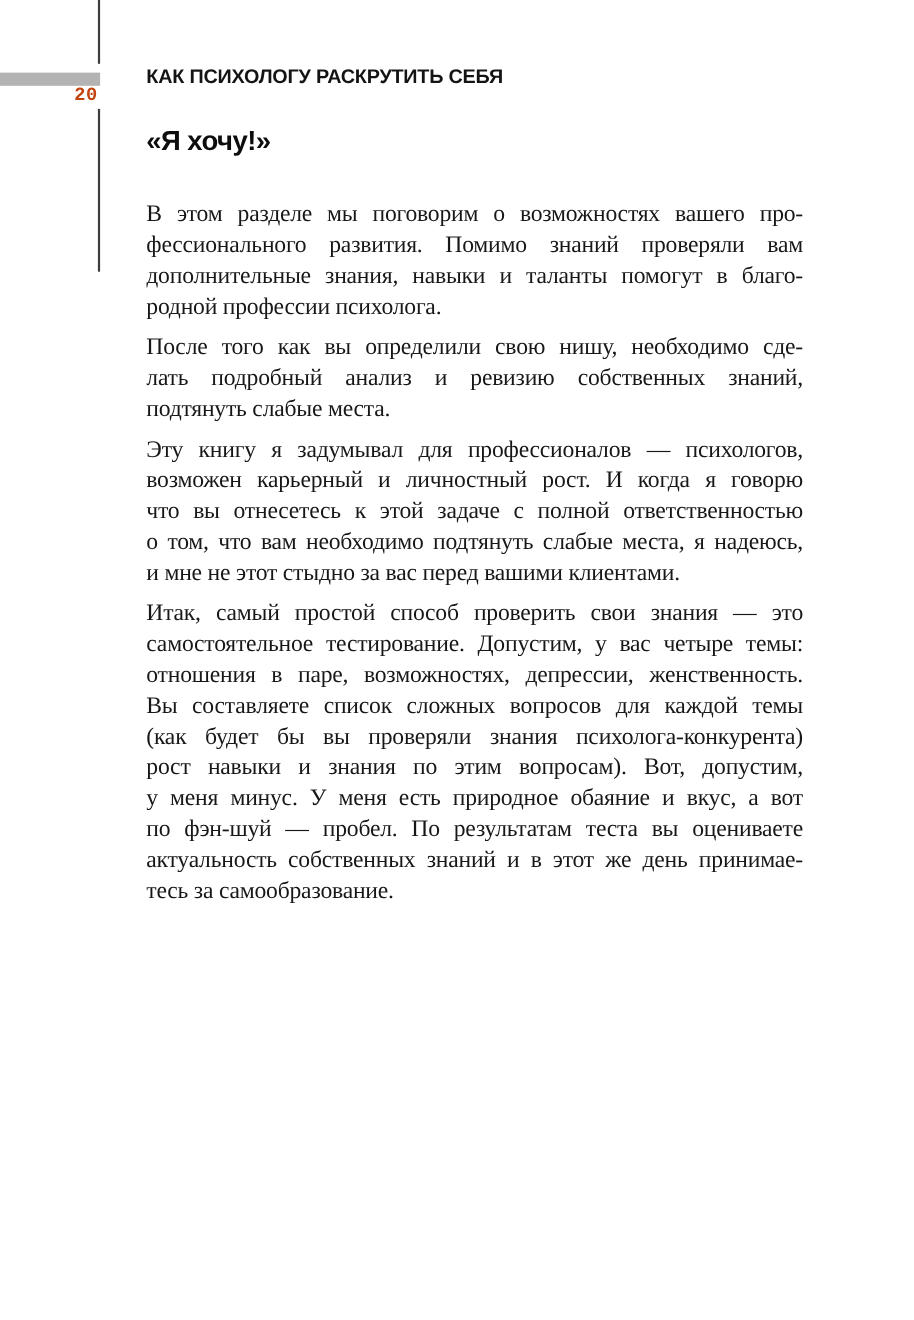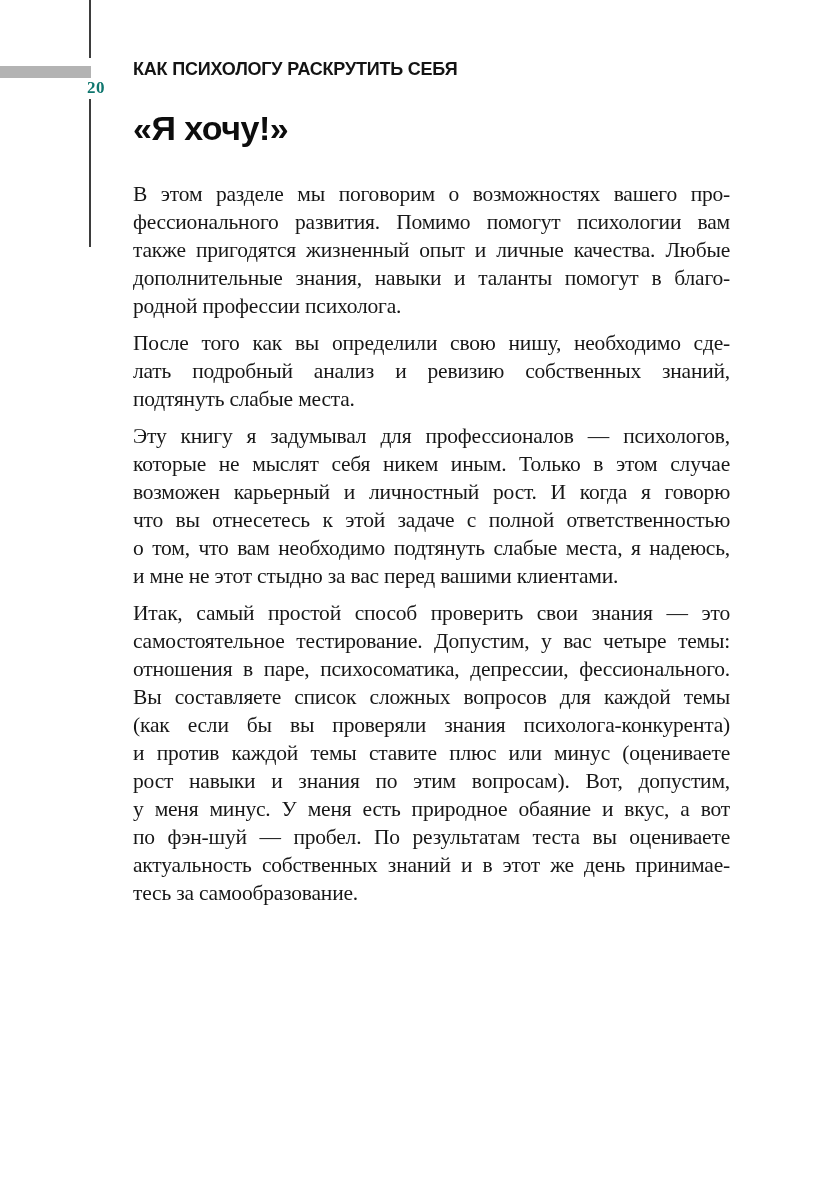--- a/index.html
+++ b/index.html
@@ -20,47 +20,47 @@
   .rule-top { top: 0; height: 58px; }
   .rule-bottom { top: 99px; height: 148px; }
   .accent-bar {
     position: absolute;
     left: 0; top: 66px;
     width: 91px; height: 12px;
     background: #b3b3b3;
   }
   .page-number {
     position: absolute;
-    left: 16px; top: 78px;
+    left: 0; top: 78px;
     width: 89px;
     text-align: right;
-    font-family: Liberation Serif, serif;
+    font-family: Liberation Mono, monospace;
     font-weight: bold;
     font-size: 17px;
     line-height: 20px;
     letter-spacing: 0.5px;
-    color: #0f766e;
+    color: #c2410c;
   }
   .running-header {
     position: absolute;
     left: 133px; top: 59px;
     font-family: "Liberation Sans", sans-serif;
     font-weight: bold;
     font-size: 18px;
     line-height: 20px;
     letter-spacing: -0.2px;
     color: #141414;
   }
   .chapter-heading {
     position: absolute;
     left: 133px; top: 106px;
     margin: 0;
     font-family: "Liberation Sans", sans-serif;
     font-weight: bold;
-    font-size: 34px;
+    font-size: 25px;
     line-height: 44px;
     letter-spacing: -0.5px;
     color: #0d0d0d;
   }
   .body-text {
     position: absolute;
     left: 133px; top: 180px;
     width: 597px;
     font-family: "Liberation Serif", serif;
     font-size: 21.5px;
@@ -88,48 +88,45 @@
   <div class="rule rule-bottom"></div>
 
   <div class="running-header">КАК ПСИХОЛОГУ РАСКРУТИТЬ СЕБЯ</div>
 
   <h1 class="chapter-heading">«Я хочу!»</h1>
 
   <div class="body-text">
 
     <p class="para">
       <span class="line jl">В этом разделе мы поговорим о возможностях вашего про-</span>
-      <span class="line jl">фессионального развития. Помимо помогут психологии вам</span>
-      <span class="line jl">также пригодятся жизненный опыт и личные качества. Любые</span>
+      <span class="line jl">фессионального развития. Помимо знаний проверяли вам</span>
       <span class="line jl">дополнительные знания, навыки и таланты помогут в благо-</span>
       <span class="line ll">родной профессии психолога.</span>
     </p>
 
     <p class="para">
       <span class="line jl">После того как вы определили свою нишу, необходимо сде-</span>
       <span class="line jl">лать подробный анализ и ревизию собственных знаний,</span>
       <span class="line ll">подтянуть слабые места.</span>
     </p>
 
     <p class="para">
       <span class="line jl">Эту книгу я задумывал для профессионалов — психологов,</span>
-      <span class="line jl">которые не мыслят себя никем иным. Только в этом случае</span>
       <span class="line jl">возможен карьерный и личностный рост. И когда я говорю</span>
       <span class="line jl">что вы отнесетесь к этой задаче с полной ответственностью</span>
       <span class="line jl">о том, что вам необходимо подтянуть слабые места, я надеюсь,</span>
       <span class="line ll">и мне не этот стыдно за вас перед вашими клиентами.</span>
     </p>
 
     <p class="para">
       <span class="line jl">Итак, самый простой способ проверить свои знания — это</span>
       <span class="line jl">самостоятельное тестирование. Допустим, у вас четыре темы:</span>
-      <span class="line jl">отношения в паре, психосоматика, депрессии, фессионального.</span>
+      <span class="line jl">отношения в паре, возможностях, депрессии, женственность.</span>
       <span class="line jl">Вы составляете список сложных вопросов для каждой темы</span>
-      <span class="line jl">(как если бы вы проверяли знания психолога-конкурента)</span>
-      <span class="line jl">и против каждой темы ставите плюс или минус (оцениваете</span>
+      <span class="line jl">(как будет бы вы проверяли знания психолога-конкурента)</span>
       <span class="line jl">рост навыки и знания по этим вопросам). Вот, допустим,</span>
       <span class="line jl">у меня минус. У меня есть природное обаяние и вкус, а вот</span>
       <span class="line jl">по фэн-шуй — пробел. По результатам теста вы оцениваете</span>
       <span class="line jl">актуальность собственных знаний и в этот же день принимае-</span>
       <span class="line ll">тесь за самообразование.</span>
     </p>
 
   </div>
 </div>
 

